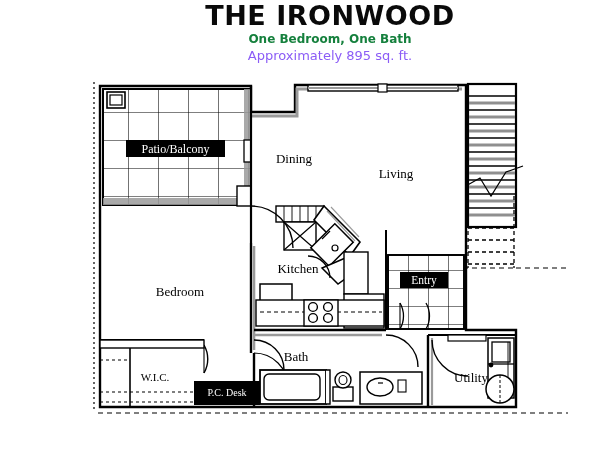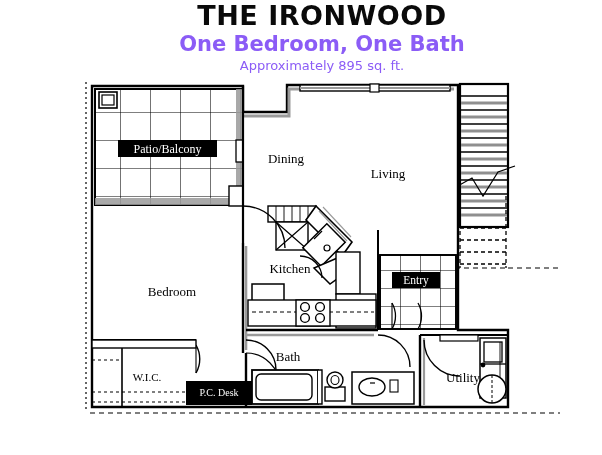--- a/index.html
+++ b/index.html
@@ -10,21 +10,21 @@
   body {
     width: 602px;
     height: 455px;
     position: relative;
     overflow: hidden;
     font-family: "Liberation Serif", serif;
     color: #000;
   }
   #floorplan-root {
     position: absolute;
-    left: 0; top: 0;
+    left: 8px; top: 0;
     width: 490px;
     height: 455px;
   }
   .title-block {
     position: absolute;
     right: 18px;
     top: 2px;
     text-align: center;
     width: 300px;
   }
@@ -33,23 +33,23 @@
     font-weight: bold;
     font-size: 27px;
     letter-spacing: 0.5px;
     line-height: 1.05;
     color: #0a0a0a;
     white-space: nowrap;
   }
   .plan-subtitle {
     font-family: "DejaVu Sans", sans-serif;
     font-weight: bold;
-    font-size: 21px;
+    font-size: 12px;
     margin-top: 2px;
-    color: #8b5cf6;
+    color: #15803d;
     white-space: nowrap;
   }
   .plan-sqft {
     font-family: "DejaVu Sans", sans-serif;
     font-size: 13px;
     margin-top: 2px;
     color: #8b5cf6;
     white-space: nowrap;
   }
   svg#plan-svg {

